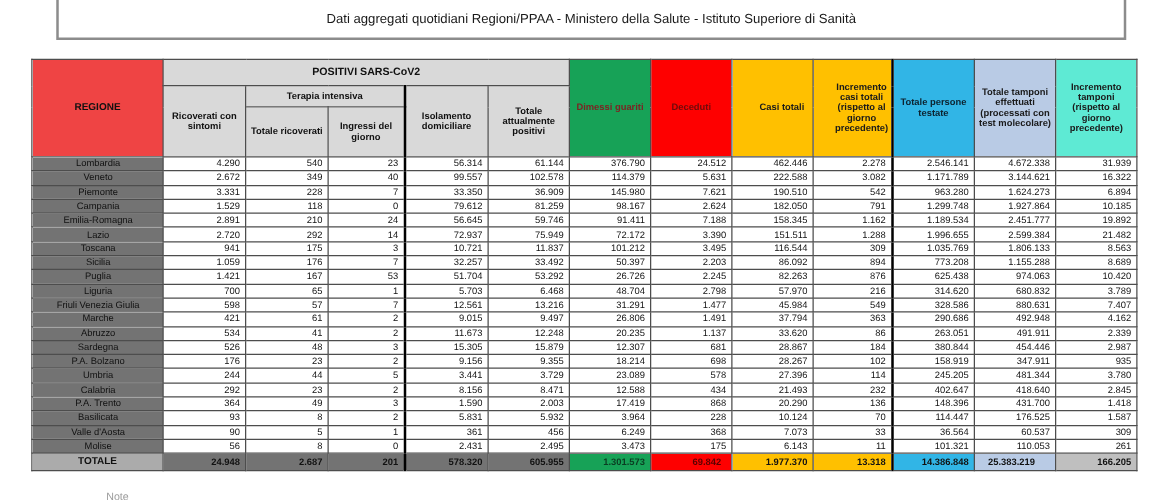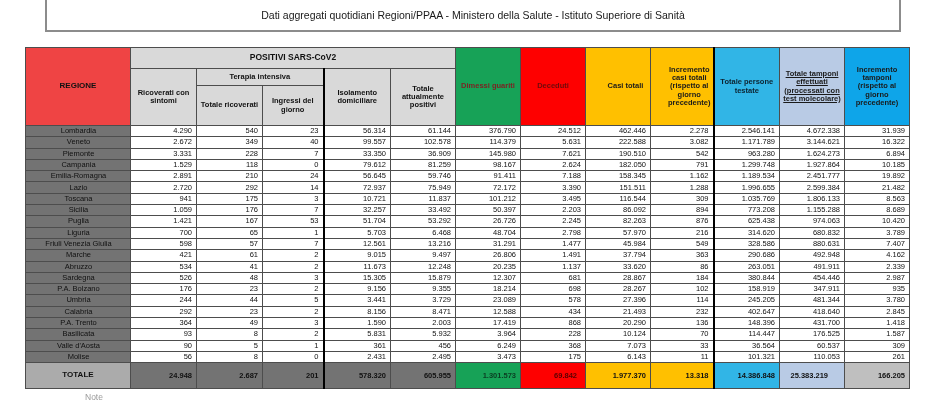--- a/index.html
+++ b/index.html
@@ -31,25 +31,25 @@
   tbody tr{height:11.3px;}
   td.region{text-align:center;padding-left:3px;background:#737373;font-size:7.5px;}
   td.num{text-align:right;padding-right:4px;background:#fff;}
   .thick-left{border-left:2.5px solid #000 !important;}
 
   
   th.h-green{background:#17a257;color:#7b2424;}
   th.h-red{background:#fe0000;color:#6e0b0b;}
   th.h-yellow{background:#ffc000;color:#1a1a1a;padding-left:17px;}
   th.h-cyan{background:#31b5e6;color:#0d2330;}
-  th.h-peri{background:#b9cbe5;color:#1a1a1a;text-decoration:underline;}
-  th.h-gray{background:#0ea5e9;color:#1a1a1a;}
+  th.h-peri{background:#b9cbe5;color:#1a1a1a;}
+  th.h-gray{background:#5eead4;color:#1a1a1a;}
 
   
-  tr.totale{height:26px;}
+  tr.totale{height:14px;}
   tr.totale td{font-weight:bold;}
   td.tot-label{background:#ababab;text-align:center;font-size:8px;}
   td.tot-gray{background:#737373;text-align:right;padding-right:4px;}
   td.tot-green{background:#17a257;text-align:right;padding-right:4px;color:#0b3d22;}
   td.tot-red{background:#fe0000;text-align:right;padding-right:8px;color:#5a0000;}
   td.tot-yellow{background:#ffc000;text-align:right;padding-right:4px;}
   td.tot-cyan{background:#31b5e6;text-align:right;padding-right:4px;}
   td.tot-peri{background:#b9cbe5;text-align:right;padding-right:16px;}
   td.tot-gray2{background:#bfbfbf;text-align:right;padding-right:4px;}
 

